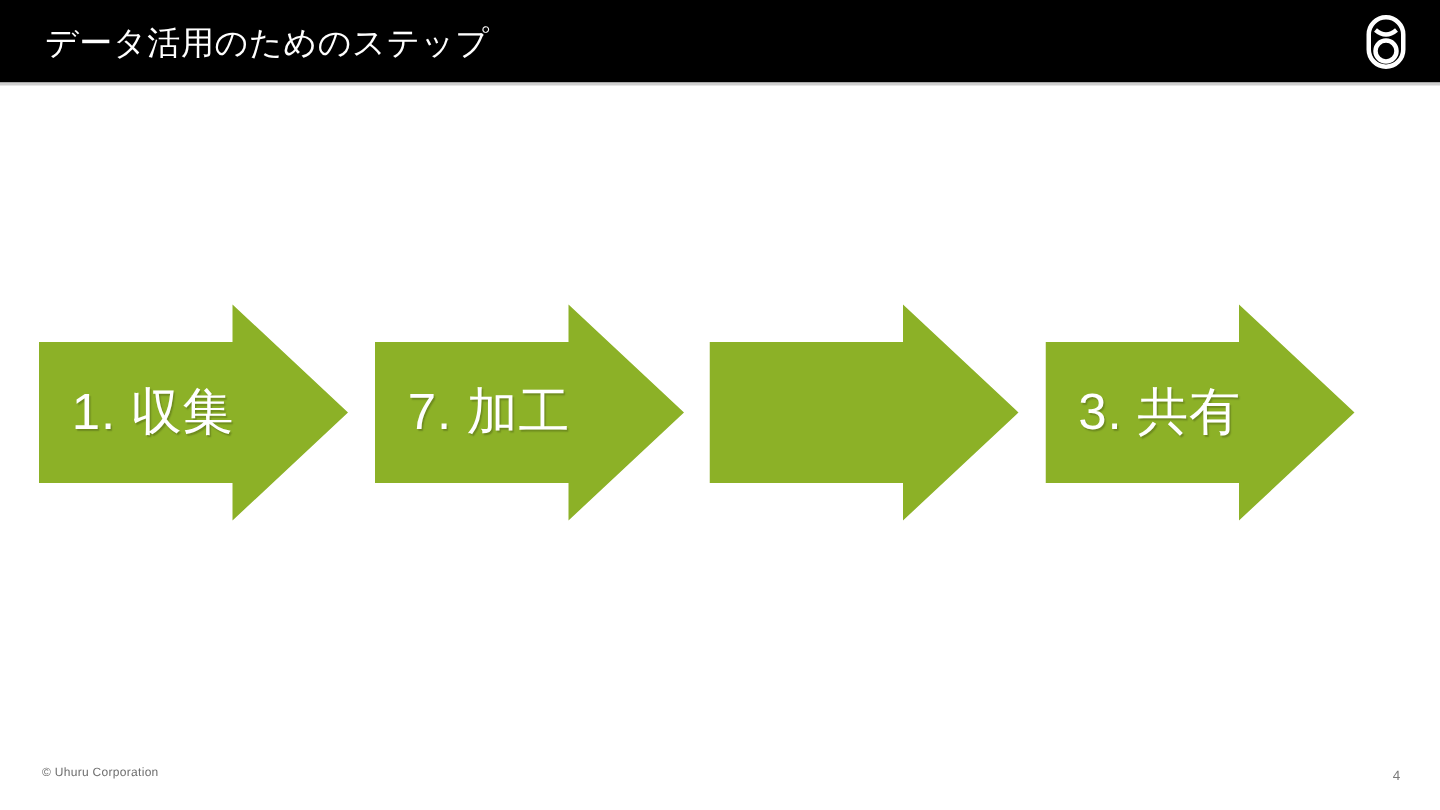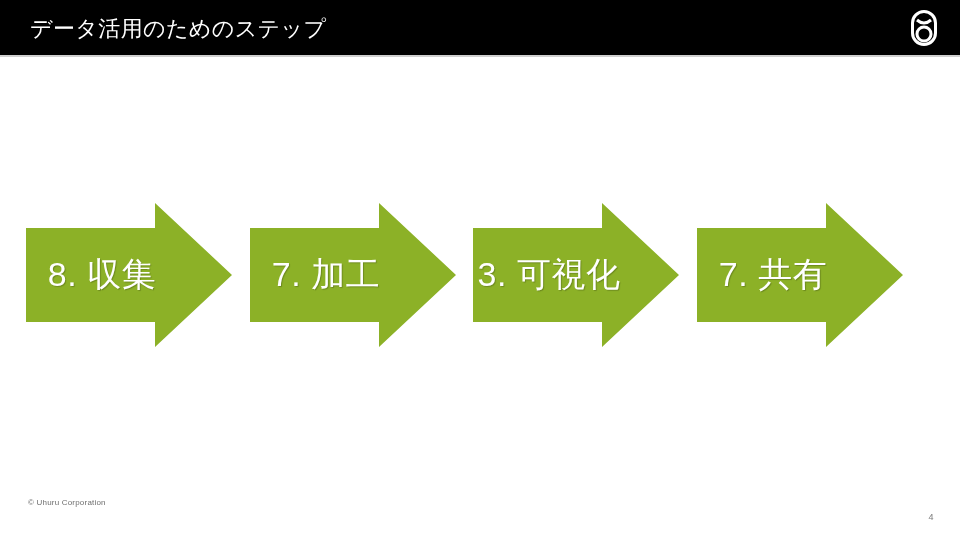--- a/index.html
+++ b/index.html
@@ -99,21 +99,21 @@
     letter-spacing: 0.5px;
     white-space: nowrap;
     text-shadow: 1px 1px 1px rgba(0,0,0,0.22);
     pointer-events: none;
   }
 
   
   .footer-copyright {
     position: absolute;
     left: 28px;
-    top: 498px;
+    top: 510px;
     font-size: 8px;
     color: #6e6e6e;
     letter-spacing: 0.2px;
     white-space: nowrap;
   }
   .footer-pagenum {
     position: absolute;
     left: 920px;
     top: 512px;
     width: 22px;
@@ -138,42 +138,41 @@
       <path d="M11 11 Q18 17 25 11" fill="none" stroke="#ffffff" stroke-width="3" stroke-linecap="butt"></path>
     </svg>
   </div>
 
   <div class="arrow-row">
 
     <div class="arrow-step" style="left:26px;">
       <svg class="arrow-svg" viewBox="0 0 210 160" preserveAspectRatio="none">
         <polygon points="0,33 129,33 129,8 206,80 129,152 129,127 0,127" fill="#8CB127"></polygon>
       </svg>
-      <div class="arrow-label">8. 収集</div>
+      <div class="arrow-label">1. 収集</div>
     </div>
 
     <div class="arrow-step" style="left:250px;">
       <svg class="arrow-svg" viewBox="0 0 210 160" preserveAspectRatio="none">
         <polygon points="0,33 129,33 129,8 206,80 129,152 129,127 0,127" fill="#8CB127"></polygon>
       </svg>
       <div class="arrow-label">7. 加工</div>
     </div>
 
     <div class="arrow-step" style="left:473px;">
       <svg class="arrow-svg" viewBox="0 0 210 160" preserveAspectRatio="none">
         <polygon points="0,33 129,33 129,8 206,80 129,152 129,127 0,127" fill="#8CB127"></polygon>
       </svg>
-      <div class="arrow-label">3. 可視化</div>
     </div>
 
     <div class="arrow-step" style="left:697px;">
       <svg class="arrow-svg" viewBox="0 0 210 160" preserveAspectRatio="none">
         <polygon points="0,33 129,33 129,8 206,80 129,152 129,127 0,127" fill="#8CB127"></polygon>
       </svg>
-      <div class="arrow-label">7. 共有</div>
+      <div class="arrow-label">3. 共有</div>
     </div>
 
   </div>
 
   <div class="footer-copyright">© Uhuru Corporation</div>
   <div class="footer-pagenum">4</div>
 
 </div>
 
 </body></html>

